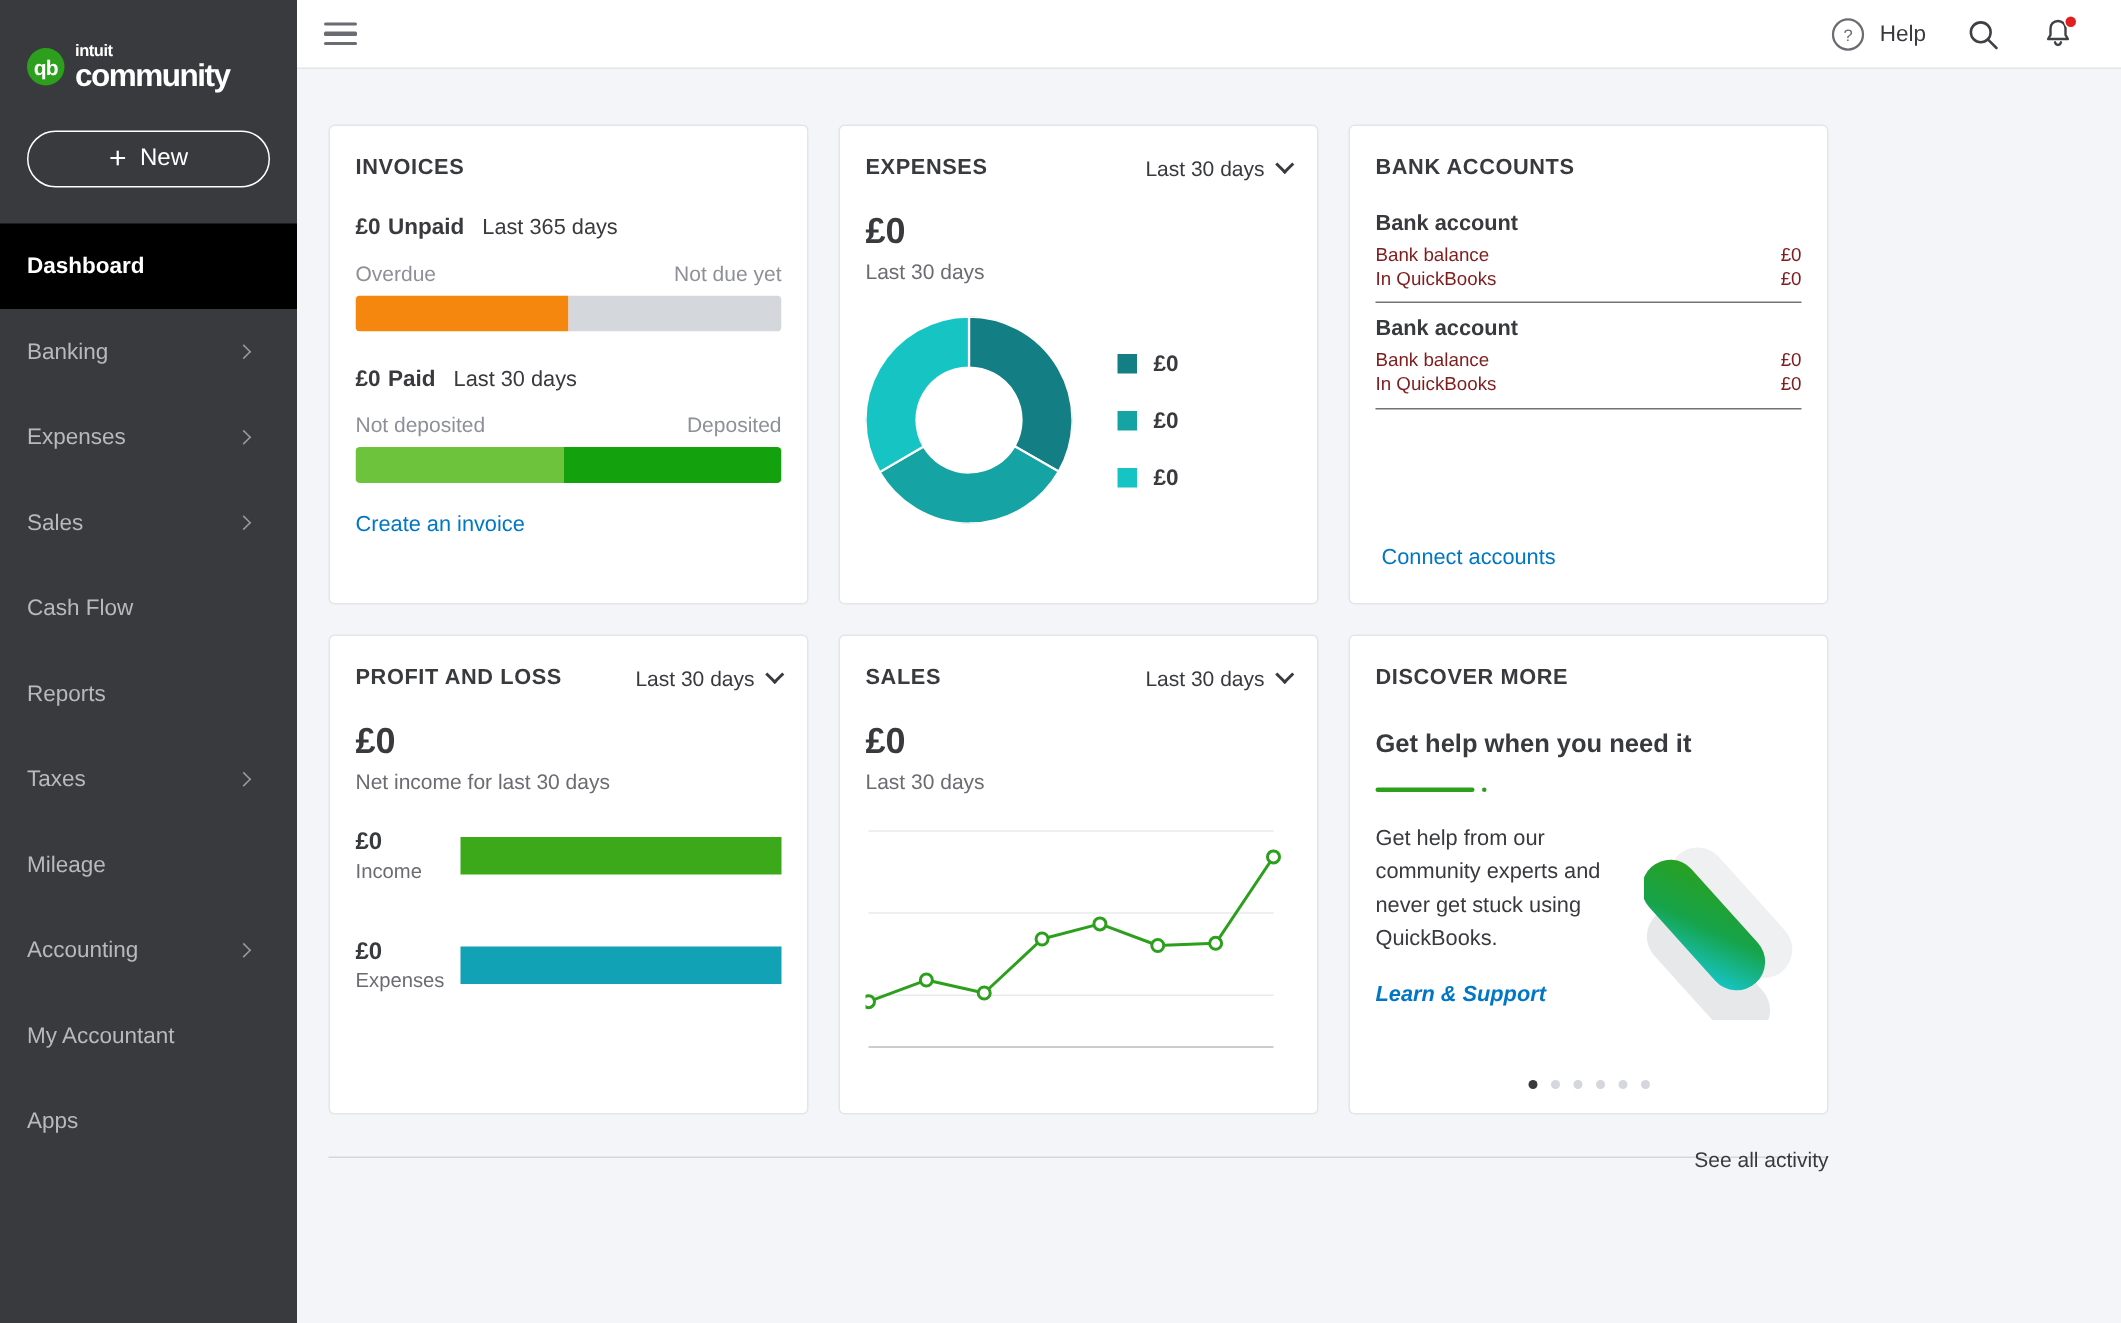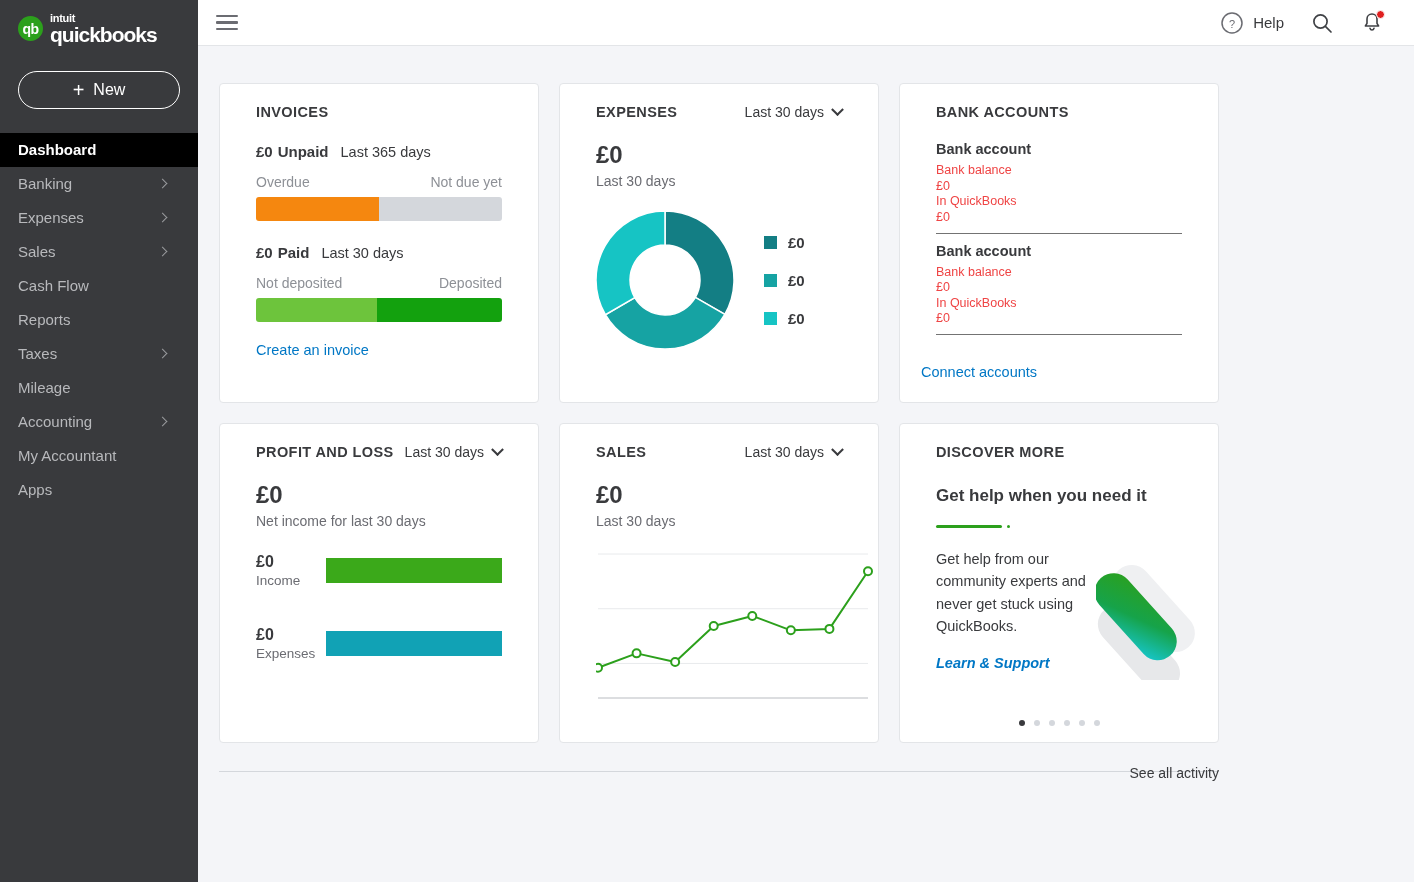--- a/index.html
+++ b/index.html
@@ -11,21 +11,21 @@
   }
   .app { display: flex; width: 1414px; height: 882px; }
 
   
   .sidebar {
     width: 198px; height: 882px;
     background: #393a3d;
     flex: 0 0 198px;
     position: relative;
   }
-  .logo-row { display: flex; align-items: center; padding: 13px 0 0 18px; }
+  .logo-row { display: flex; align-items: center; padding: 13px 0 0 18px; margin-top: 16px; }
   .logo-mark {
     width: 25px; height: 25px; border-radius: 50%;
     background: #2ca01c; color: #fff;
     font-size: 14px; font-weight: bold;
     display: flex; align-items: center; justify-content: center;
     letter-spacing: -0.5px;
     flex: 0 0 25px;
   }
   .logo-text { margin-left: 7px; line-height: 1; }
   .logo-intuit {
@@ -41,21 +41,21 @@
     height: 38px;
     border: 1.5px solid #fff; border-radius: 19px;
     background: transparent; color: #fff;
     font-size: 16px; font-family: inherit;
     display: flex; align-items: center; justify-content: center;
     gap: 9px; cursor: pointer;
   }
   .new-btn .plus { font-size: 20px; font-weight: 300; line-height: 1; }
   .nav { margin-top: 24px; }
   .nav-item {
-    height: 34px; display: flex; align-items: center;
+    height: 57px; display: flex; align-items: center;
     padding: 0 18px; color: #b8b9bc; font-size: 15px;
     cursor: pointer; justify-content: space-between;
   }
   .nav-item.active { background: #000; color: #fff; font-weight: bold; }
   .nav-chev { width: 7px; height: 7px; border-right: 1.6px solid #9a9b9e;
     border-bottom: 1.6px solid #9a9b9e; transform: rotate(-45deg); margin-right: 14px; }
 
   
   .main { flex: 1; height: 882px; display: flex; flex-direction: column; background: #f4f5f8; }
   .topbar {
@@ -76,21 +76,21 @@
   }
 
   .content { flex: 1; padding: 37px 0 0 0; overflow: hidden; }
   .grid {
     width: 1000px; margin-left: 21px;
     display: grid; grid-template-columns: 320px 320px 320px;
     gap: 20px;
   }
   .card {
     background: #fff; border: 1px solid #e3e5e8; border-radius: 4px;
-    padding: 20px 36px; height: 320px; position: relative;
+    padding: 20px 17px; height: 320px; position: relative;
   }
   .card-title {
     font-size: 14.5px; font-weight: bold; color: #393a3d;
     letter-spacing: 0.4px;
   }
   .card-head { display: flex; align-items: center; justify-content: space-between; }
   .period {
     display: flex; align-items: center; gap: 9px;
     font-size: 14px; color: #393a3d; cursor: pointer;
   }
@@ -112,21 +112,21 @@
   
   .donut-wrap { display: flex; align-items: center; margin-top: 22px; }
   .legend { margin-left: 30px; display: flex; flex-direction: column; gap: 21px; }
   .legend-row { display: flex; align-items: center; gap: 11px; }
   .sw { width: 13px; height: 13px; }
   .legend-val { font-size: 15px; font-weight: bold; color: #393a3d; }
 
   
   .bank-row { padding: 9px 0 7px 0; border-bottom: 1px solid #737373; }
   .bank-name { font-size: 14.5px; font-weight: bold; color: #393a3d; margin-bottom: 6px; }
-  .bank-line { display: flex; justify-content: space-between; font-size: 12.5px; color: #ef4444; line-height: 1.25; flex-direction: column; }
+  .bank-line { display: flex; justify-content: space-between; font-size: 12.5px; color: #7f1d1d; line-height: 1.25; }
   .connect { position: absolute; left: 21px; bottom: 22px; }
 
   
   .pl-row { display: flex; align-items: center; margin-top: 24px; }
   .pl-lbls { width: 70px; }
   .pl-amt { font-size: 16px; font-weight: bold; color: #393a3d; }
   .pl-name { font-size: 13.5px; color: #6b6c72; margin-top: 2px; }
   .pl-bar { height: 25px; flex: 1; }
 
   
@@ -147,21 +147,21 @@
 </head>
 <body>
 
 <div class="app">
 
   <aside class="sidebar">
     <div class="logo-row">
       <div class="logo-mark">qb</div>
       <div class="logo-text">
         <span class="logo-intuit">intuit</span>
-        <span class="logo-qb">quickbooks</span>
+        <span class="logo-qb">community</span>
       </div>
     </div>
 
     <div class="new-btn">
       <span class="plus">+</span>
       <span>New</span>
     </div>
 
     <nav class="nav" id="nav">
         <div class="nav-item active">

